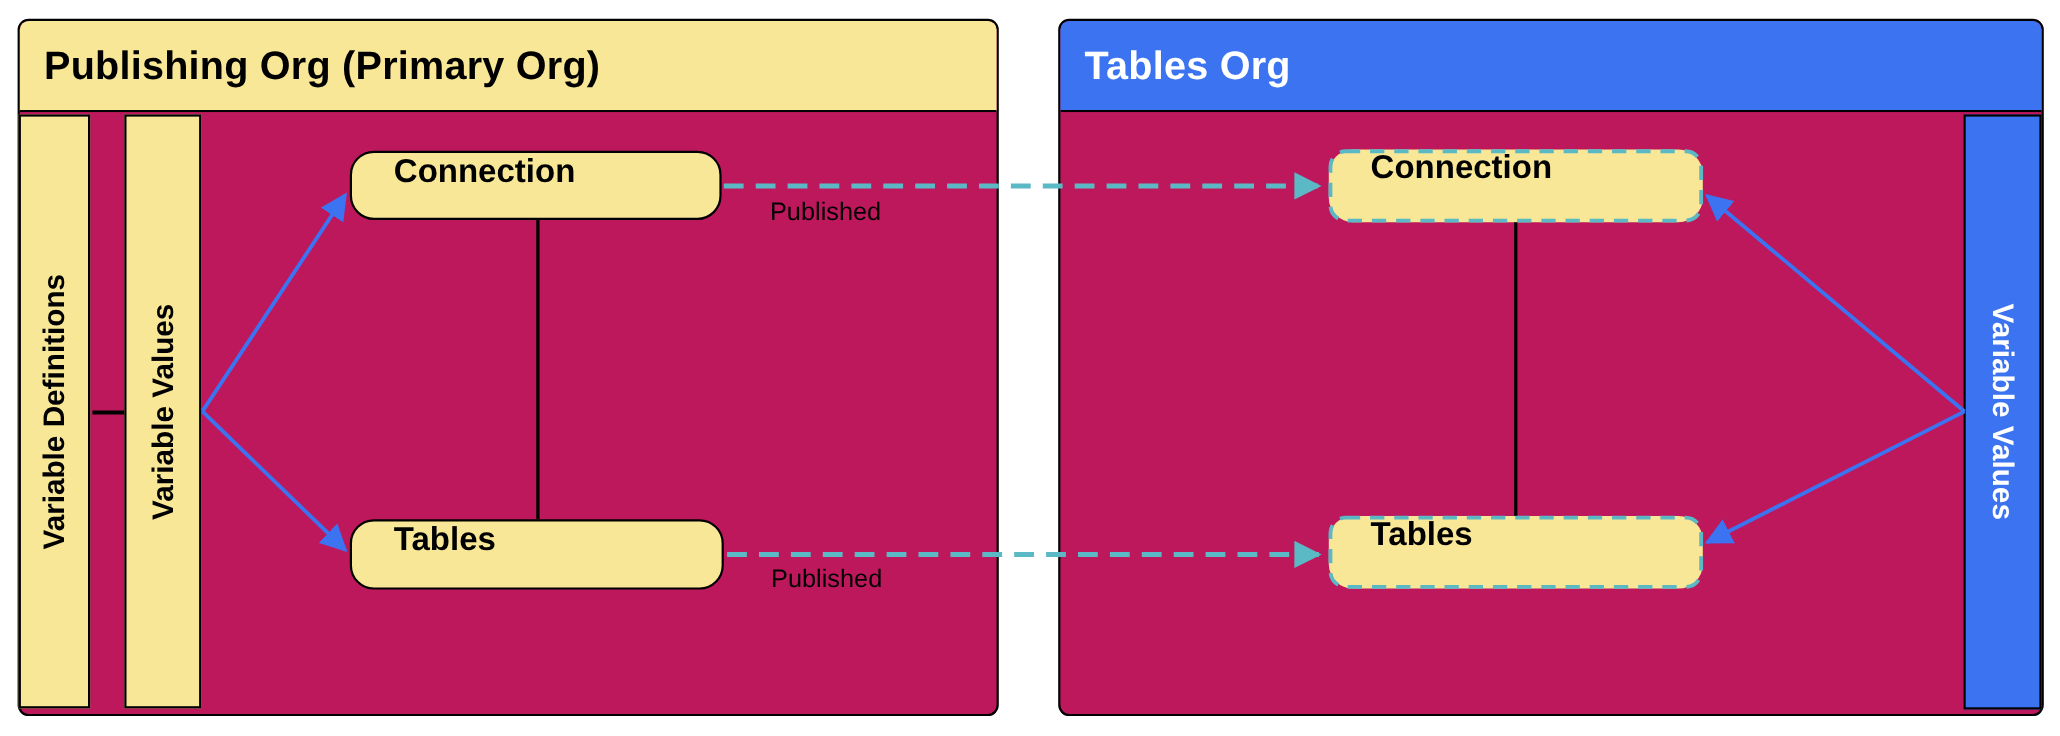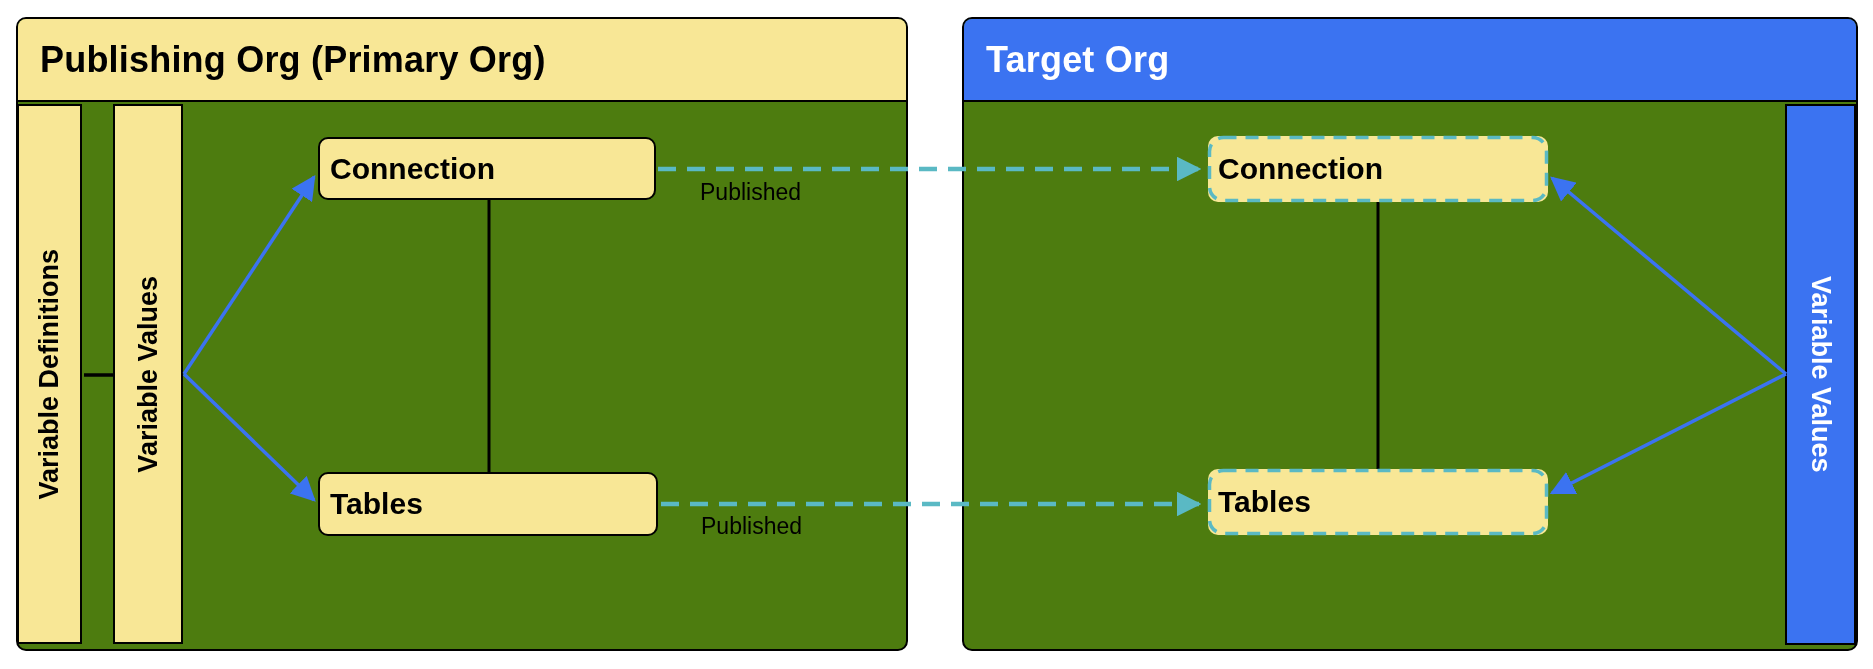--- a/index.html
+++ b/index.html
@@ -11,21 +11,21 @@
     background: #ffffff;
     font-family: "Liberation Sans", sans-serif;
     overflow: hidden;
   }
 
   
   .panel {
     position: absolute;
     top: 17px;
     height: 634px;
-    background: #4d7c0f;
+    background: #be185d;
     border: 2px solid #000000;
     border-radius: 10px;
   }
   .panel-pub { left: 16px;  width: 892px; }
   .panel-tgt { left: 962px; width: 896px; }
 
   .panel-header {
     position: absolute;
     left: 0; top: 0; right: 0;
     height: 83px;
@@ -58,24 +58,24 @@
   .vbar-tgt    { left: 1785px; top: 104px; width: 71px; height: 541px; }
   
   .text-up   { writing-mode: vertical-rl; transform: rotate(180deg); white-space: nowrap; }
   
   .text-down { writing-mode: vertical-rl; white-space: nowrap; }
 
   
   .node {
     position: absolute;
     background: #F8E796;
-    border-radius: 10px;
+    border-radius: 22px;
     display: flex;
-    align-items: center;
-    padding-left: 10px;
+    align-items: flex-start;
+    padding-left: 38px;
     font-size: 30px;
     font-weight: bold;
     color: #000000;
   }
   .node-solid { border: 2px solid #000000; }
   
   .node-conn-pub { left: 318px;  top: 137px; width: 338px; height: 63px; }
   .node-tbls-pub { left: 318px;  top: 472px; width: 340px; height: 64px; }
   .node-conn-tgt { left: 1208px; top: 136px; width: 340px; height: 66px; }
   .node-tbls-tgt { left: 1208px; top: 469px; width: 340px; height: 66px; }
@@ -106,21 +106,21 @@
 <div class="stage">
 
   <div class="panel panel-pub">
     <div class="panel-header header-yellow">
       <span>Publishing Org (Primary Org)</span>
     </div>
   </div>
 
   <div class="panel panel-tgt">
     <div class="panel-header header-blue">
-      <span>Target Org</span>
+      <span>Tables Org</span>
     </div>
   </div>
 
   <div class="vbar vbar-yellow vbar-defs">
     <span class="text-up">Variable Definitions</span>
   </div>
   <div class="vbar vbar-yellow vbar-vals">
     <span class="text-up">Variable Values</span>
   </div>
 

